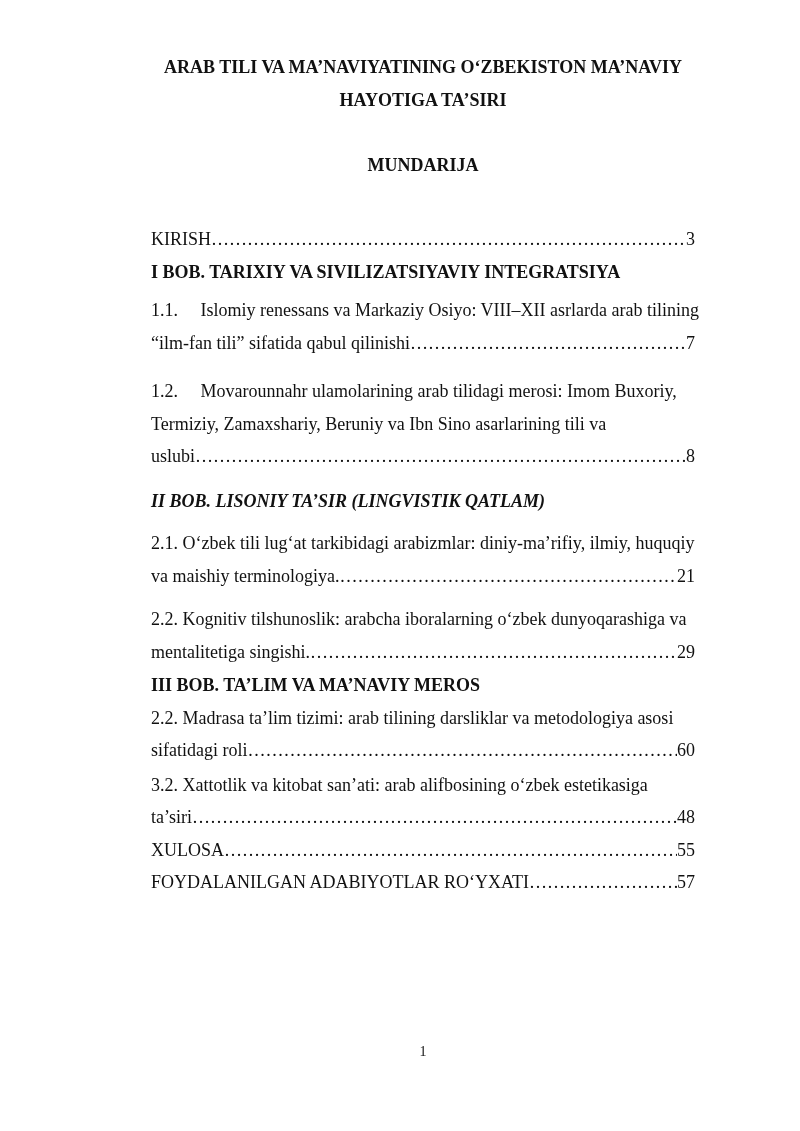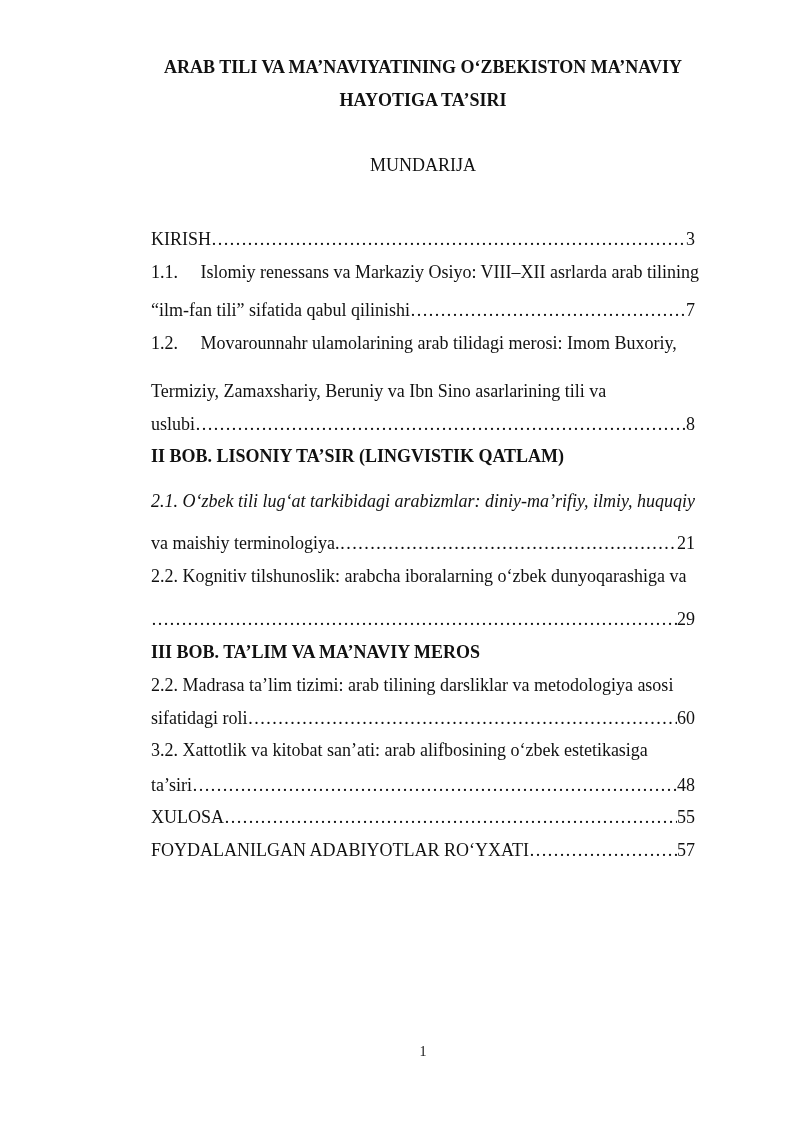--- a/index.html
+++ b/index.html
@@ -15,21 +15,21 @@
     color:#111111;
     overflow:hidden;
   }
   .title{
     text-align:center;
     font-weight:bold;
     line-height:33px;
   }
   .subtitle{
     text-align:center;
-    font-weight:normal;
+    font-weight:bold;
     margin-top:32px;
     line-height:33px;
   }
   .toc{margin-top:41px;}
   .line{
     line-height:32.5px;
     white-space:nowrap;
   }
   .line.heading{font-weight:bold;}
   .line.leaderline{display:flex;align-items:baseline;}
@@ -69,20 +69,21 @@
   </div>
 
   <div class="subtitle">MUNDARIJA</div>
 
   <div class="toc" id="toc">
       <div class="line leaderline">
         <span class="pre b">KIRISH</span>
         <span class="dots">………………………………………………………………………………………………………………………………………………</span>
         <span class="pg">3</span>
       </div>
+      <div class="line heading">I BOB. TARIXIY VA SIVILIZATSIYAVIY INTEGRATSIYA</div>
       <div class="line">1.1.&nbsp;&nbsp;&nbsp;&nbsp;&nbsp;Islomiy renessans va Markaziy Osiyo: VIII–XII asrlarda arab tilining</div>
       <div class="line leaderline">
         <span class="pre">“ilm-fan tili” sifatida qabul qilinishi</span>
         <span class="dots">………………………………………………………………………………………………………………………………………………</span>
         <span class="pg">7</span>
       </div>
       <div class="line">1.2.&nbsp;&nbsp;&nbsp;&nbsp;&nbsp;Movarounnahr ulamolarining arab tilidagi merosi: Imom Buxoriy,</div>
       <div class="line">Termiziy, Zamaxshariy, Beruniy va Ibn Sino asarlarining tili va</div>
       <div class="line leaderline">
         <span class="pre">uslubi</span>
@@ -91,20 +92,21 @@
       </div>
       <div class="line heading">II BOB. LISONIY TA’SIR (LINGVISTIK QATLAM)</div>
       <div class="line">2.1. O‘zbek tili lug‘at tarkibidagi arabizmlar: diniy-ma’rifiy, ilmiy, huquqiy</div>
       <div class="line leaderline">
         <span class="pre">va maishiy terminologiya.</span>
         <span class="dots">………………………………………………………………………………………………………………………………………………</span>
         <span class="pg">21</span>
       </div>
       <div class="line">2.2. Kognitiv tilshunoslik: arabcha iboralarning o‘zbek dunyoqarashiga va</div>
       <div class="line leaderline">
+        <span class="pre">mentalitetiga singishi.</span>
         <span class="dots">………………………………………………………………………………………………………………………………………………</span>
         <span class="pg">29</span>
       </div>
       <div class="line heading">III BOB. TA’LIM VA MA’NAVIY MEROS</div>
       <div class="line">2.2. Madrasa ta’lim tizimi: arab tilining darsliklar va metodologiya asosi</div>
       <div class="line leaderline">
         <span class="pre">sifatidagi roli</span>
         <span class="dots">………………………………………………………………………………………………………………………………………………</span>
         <span class="pg">60</span>
       </div>

